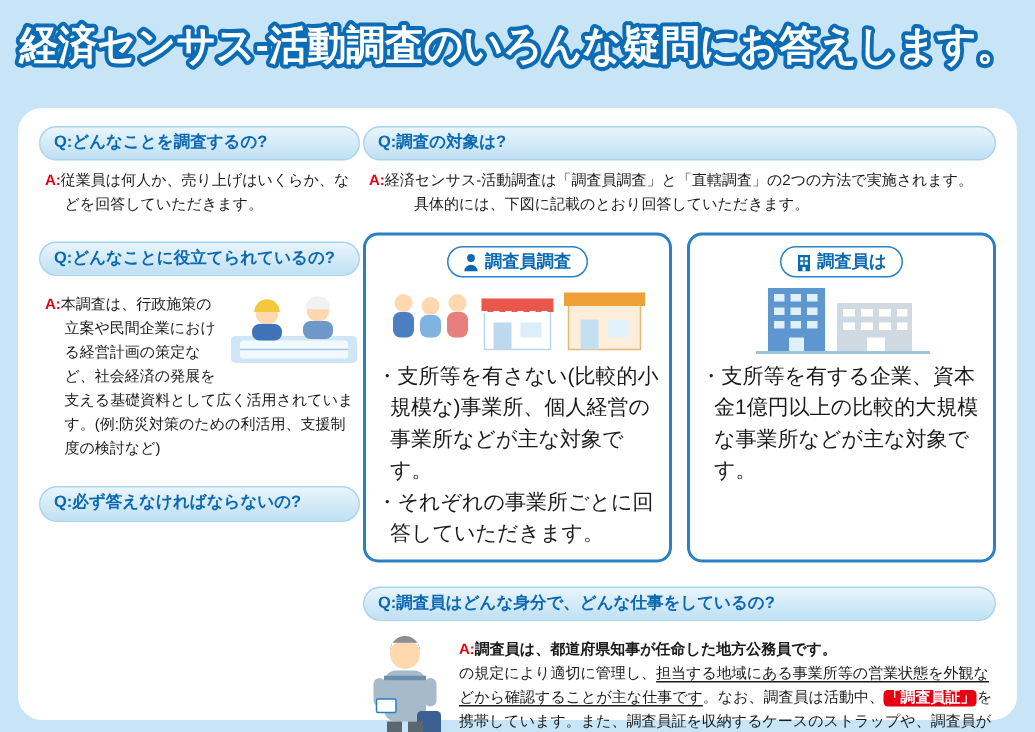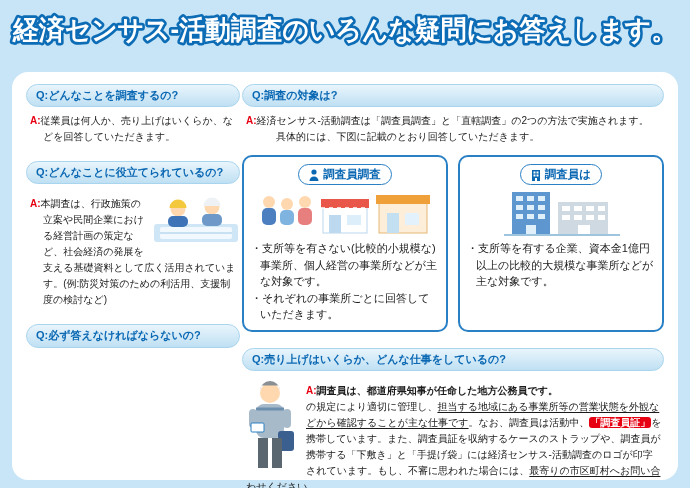--- a/index.html
+++ b/index.html
@@ -78,21 +78,21 @@
   }
   .survey-box-title {
     display:flex; align-items:center; justify-content:center; gap:4px;
     border:1.5px solid #2a80c4; border-radius:13px;
     color:#0b68b3; font-weight:bold; font-size:11.5px;
     padding:2px 10px; margin:0 auto 5px; width:max-content; max-width:100%;
   }
   .survey-illustration { display:block; margin:0 auto 4px; }
   .bullets { list-style:none; }
   .bullets li {
-    font-size:11px; line-height:1.5;
+    font-size:14px; line-height:1.5;
     padding-left:9px; text-indent:-9px;
     word-break:break-all; overflow-wrap:anywhere;
   }
 
   
   .books { float:right; width:58px; height:58px; position:relative; margin:2px 0 0 6px; }
   .book { position:absolute; bottom:2px; border-radius:2px; }
   .book-blue { left:6px; width:16px; height:40px; background:#2f6eb5; transform:rotate(-7deg); }
   .book-green {
     left:28px; width:19px; height:48px; background:#15a08a;
@@ -239,21 +239,21 @@
               </svg>
               <ul class="bullets">
                 <li>・支所等を有する企業、資本金1億円以上の比較的大規模な事業所などが主な対象です。</li>
               </ul>
             </div>
           </div>
         </section>
 
         <section class="qa">
           <div class="q-header">
-            <span>Q:売り上げはいくらか、どんな仕事をしているの?</span>
+            <span>Q:調査員はどんな身分で、どんな仕事をしているの?</span>
           </div>
           <div class="answer-block">
             <svg class="float-left" width="56" height="96" viewBox="0 0 56 96">
               <circle cx="28" cy="14" r="10" fill="#ffd8b0"></circle>
               <path d="M18 12 a10 10 0 0 1 20 0 l-1.5 -5.5 h-17 z" fill="#8a8f94"></path>
               <rect x="14" y="25" width="28" height="34" rx="8" fill="#a7bac9"></rect>
               <path d="M14 30 h28" stroke="#6c8fae" stroke-width="3"></path>
               <rect x="7" y="30" width="8" height="19" rx="4" fill="#a7bac9"></rect>
               <rect x="41" y="30" width="8" height="19" rx="4" fill="#a7bac9"></rect>
               <rect x="36" y="52" width="16" height="20" rx="3" fill="#3b5f8f"></rect>

